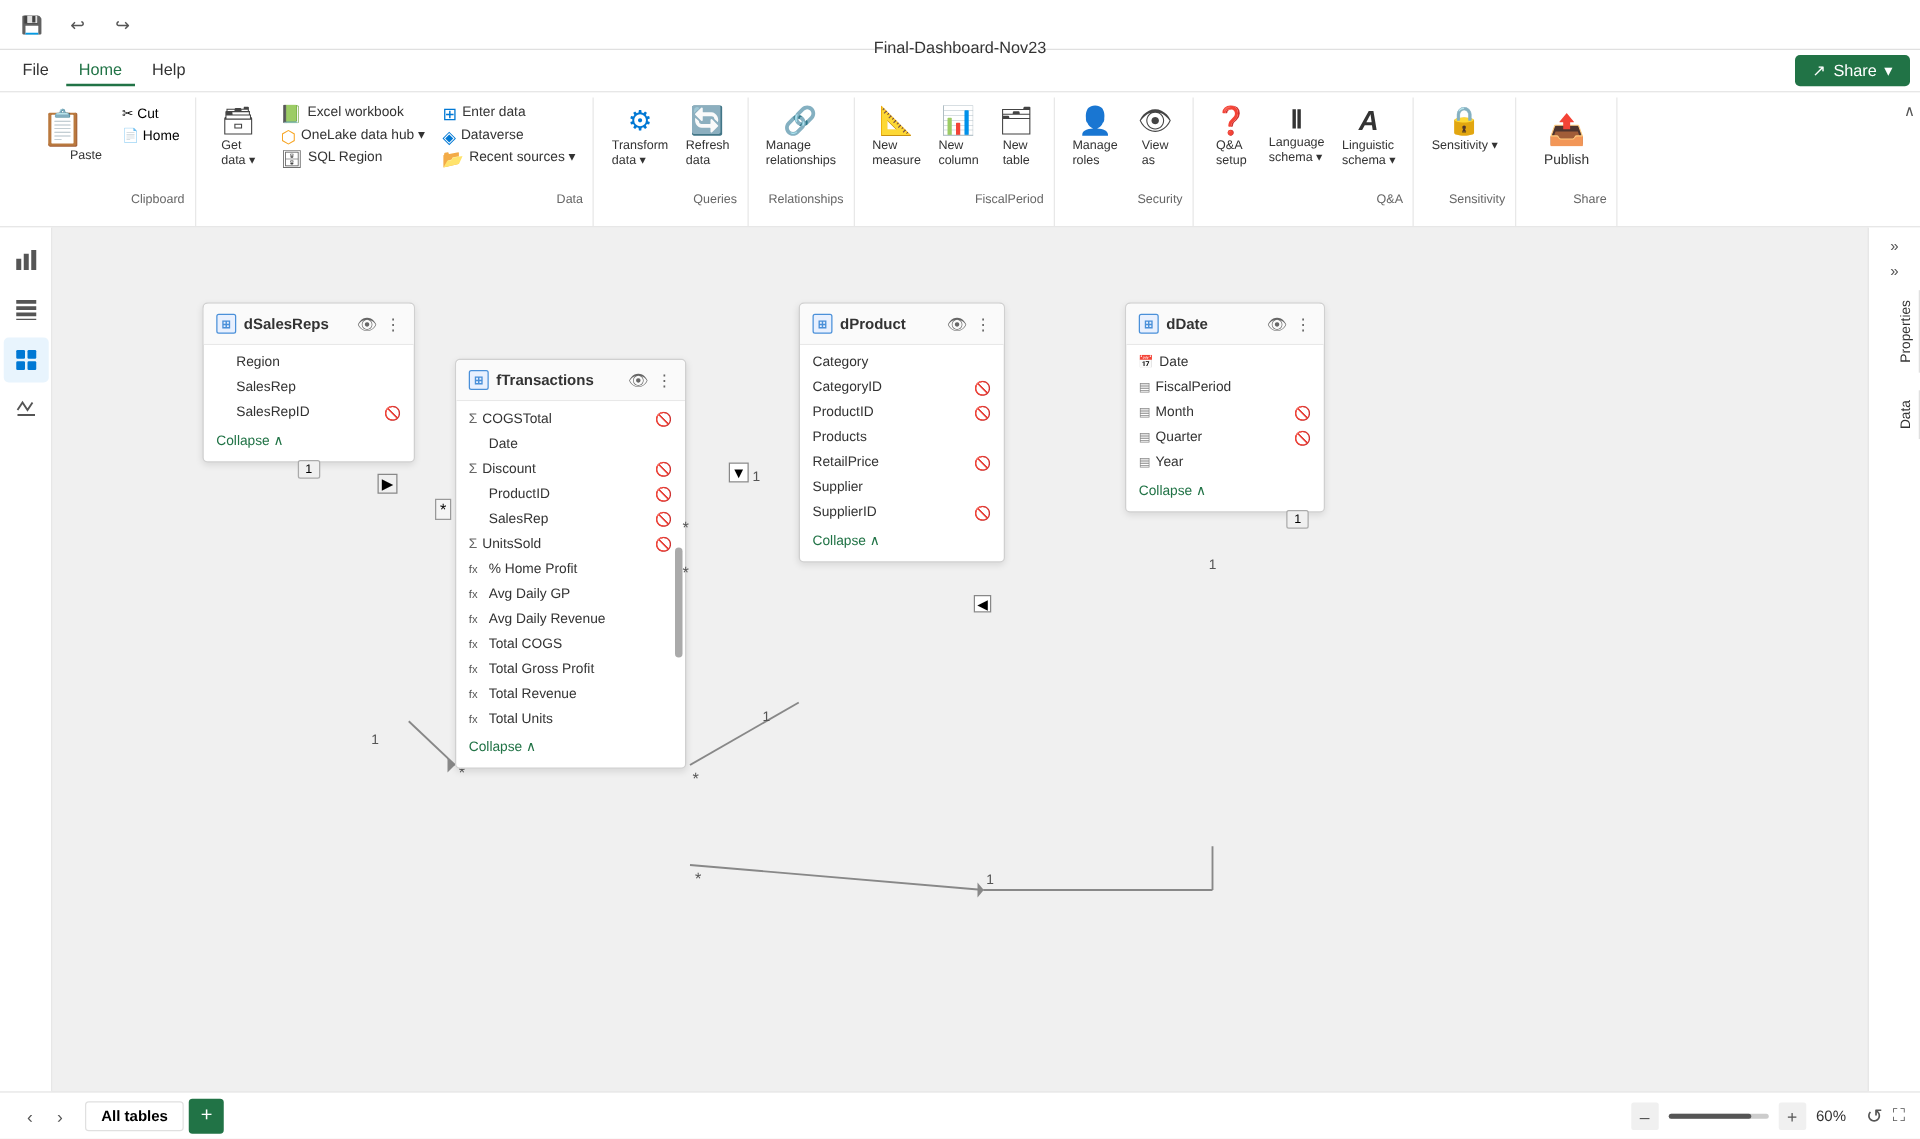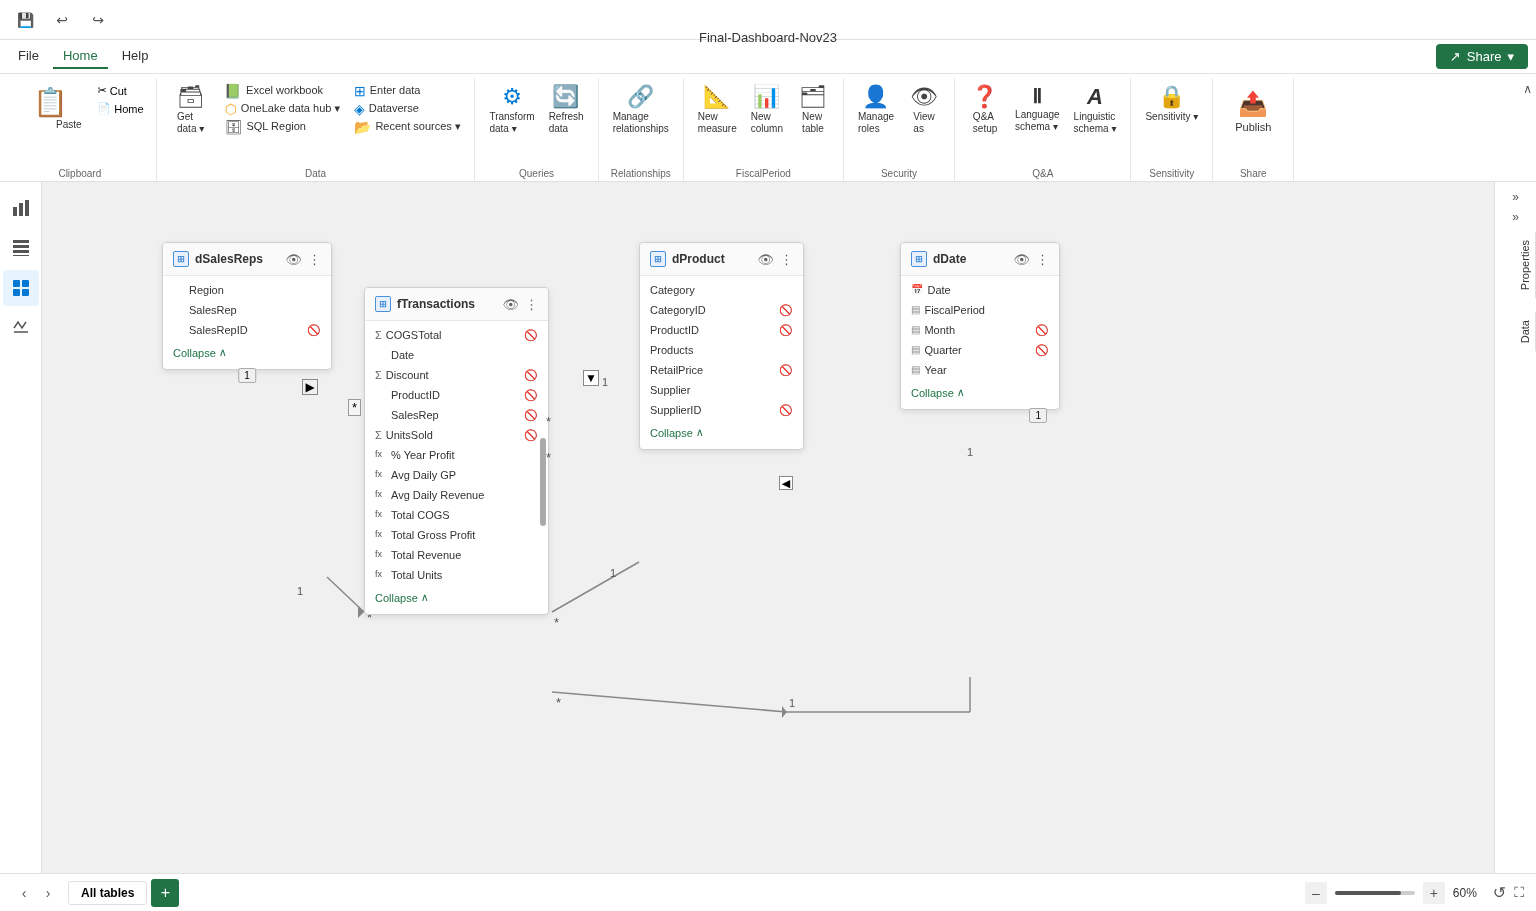--- a/index.html
+++ b/index.html
@@ -94,24 +94,24 @@
       flex-direction: column;
       align-items: flex-start;
       padding: 0 8px;
       border-right: 1px solid #e8e8e8;
       min-width: fit-content;
     }
     .ribbon-group:last-child { border-right: none; }
     .ribbon-group-label {
       font-size: 10px;
       color: #666;
-      text-align: center;
+      text-align: right;
       width: 100%;
       margin-top: auto;
-      padding-bottom: 2px;
+      padding-bottom: 16px;
     }
     .ribbon-items {
       display: flex;
       align-items: flex-start;
       gap: 2px;
       flex: 1;
       padding-top: 4px;
     }
     .ribbon-btn {
       display: flex;
@@ -307,21 +307,21 @@
       display: flex;
       align-items: center;
       justify-content: space-between;
       padding: 2px 10px 2px 10px;
       font-size: 11px;
       color: #333;
       min-height: 20px;
     }
     .field-left {
       display: flex;
-      align-items: flex-start;
+      align-items: center;
       gap: 4px;
     }
     .field-type-icon {
       font-size: 10px;
       color: #888;
       width: 12px;
     }
     .sigma { color: #666; font-size: 11px; }
     .field-vis-icon {
       font-size: 11px;
@@ -812,21 +812,21 @@
         <div class="field-row">
           <div class="field-left">
             <span class="sigma">Σ</span>
             <span>UnitsSold</span>
           </div>
           <span class="field-vis-icon">🚫</span>
         </div>
         <div class="field-row">
           <div class="field-left">
             <span style="font-size:9px;color:#555;width:12px;display:inline-block;">fx</span>
-            <span>% Year Profit</span>
+            <span>% Home Profit</span>
           </div>
         </div>
         <div class="field-row">
           <div class="field-left">
             <span style="font-size:9px;color:#555;width:12px;display:inline-block;">fx</span>
             <span>Avg Daily GP</span>
           </div>
         </div>
         <div class="field-row">
           <div class="field-left">

